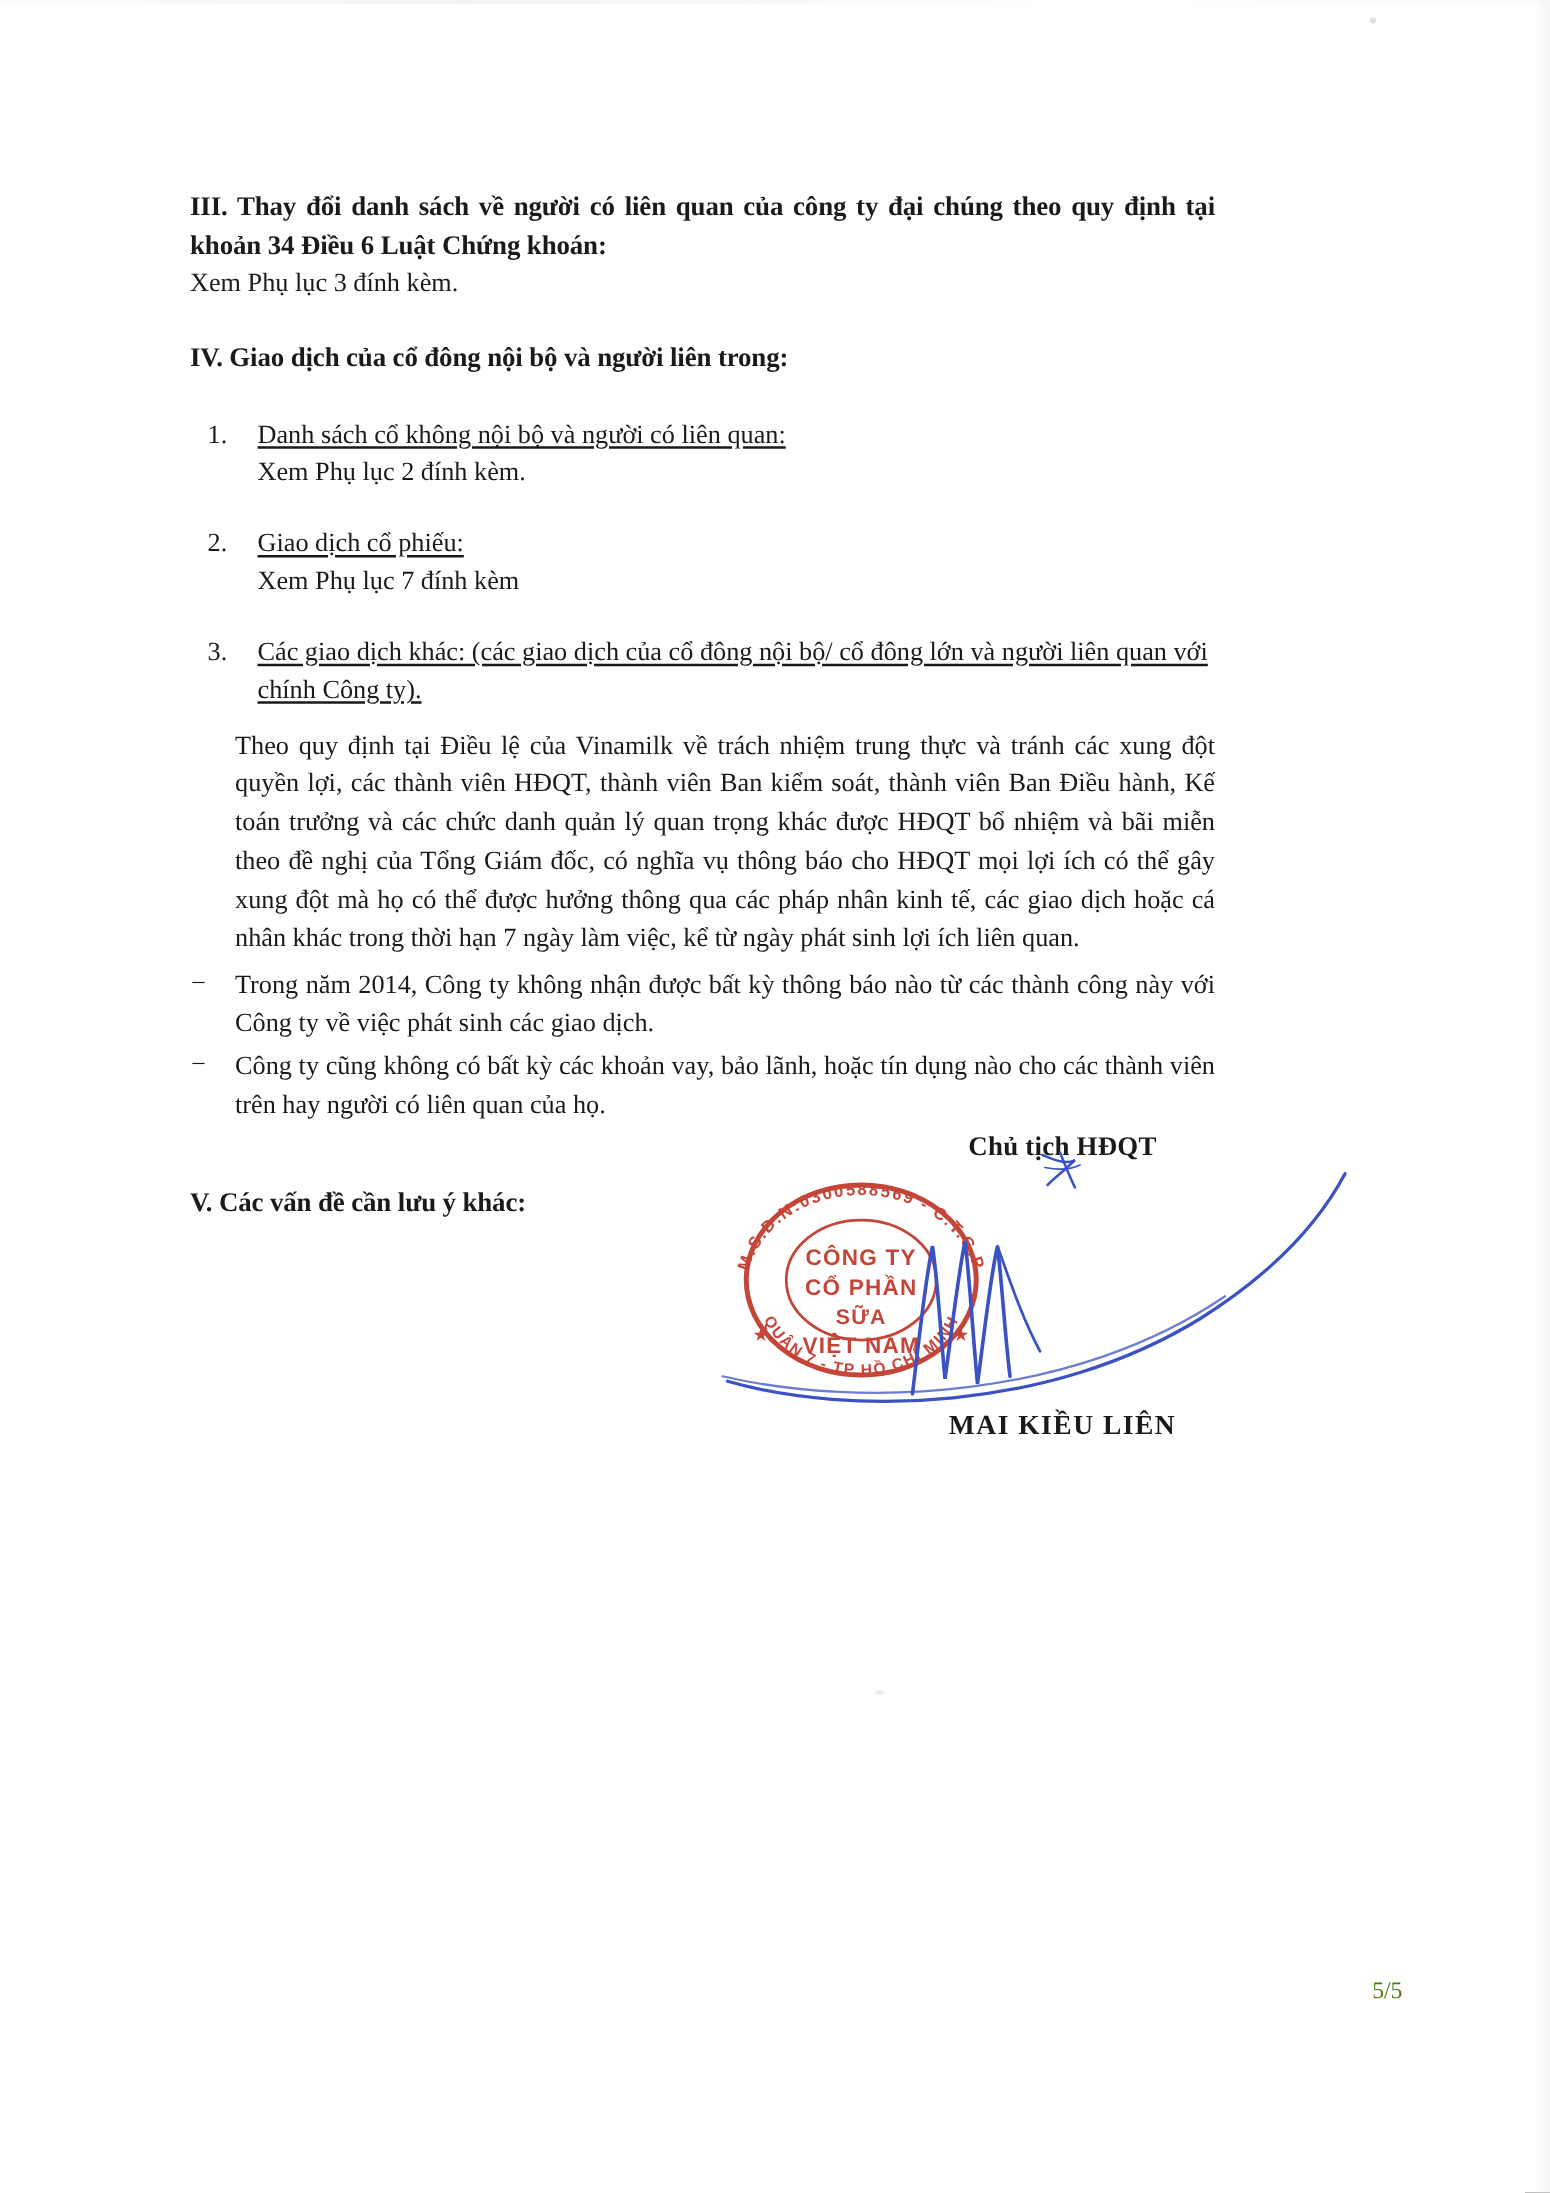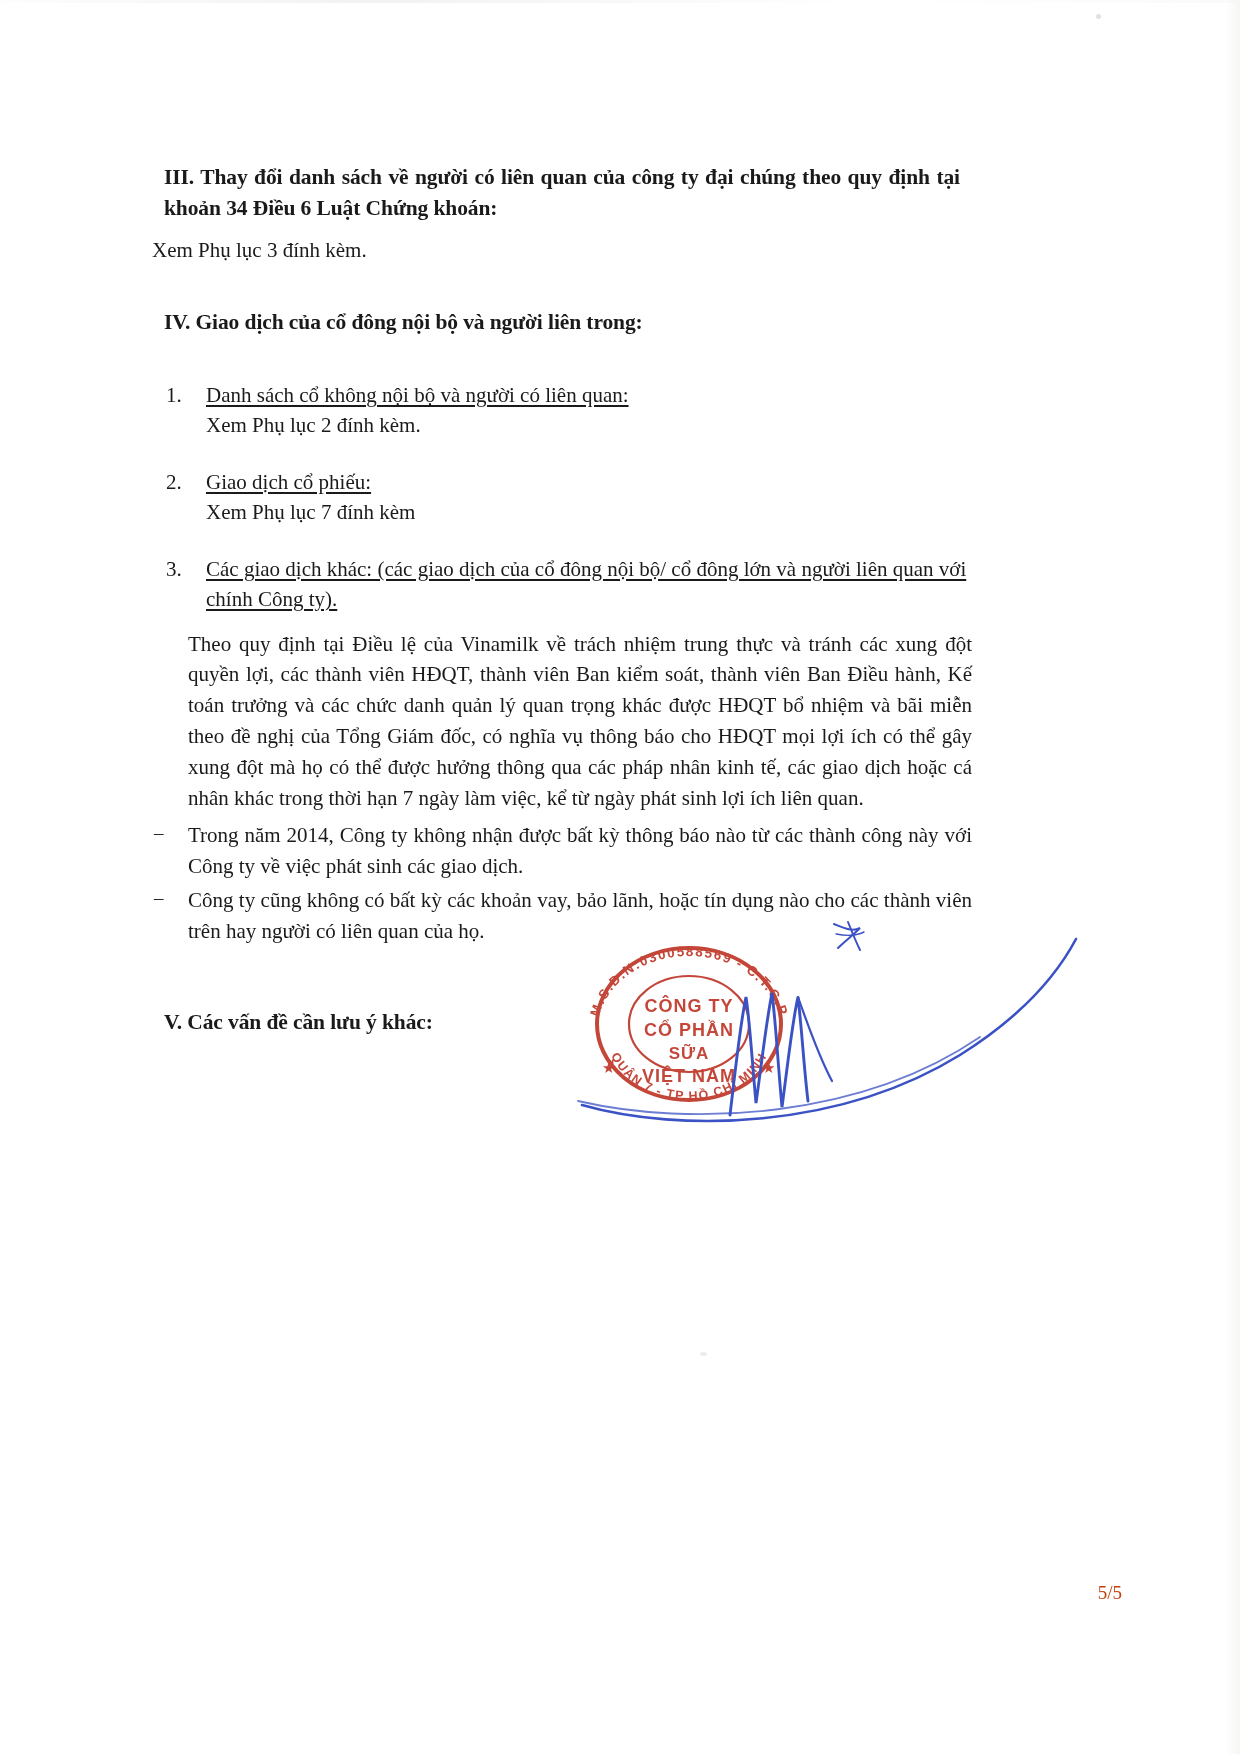--- a/index.html
+++ b/index.html
@@ -43,21 +43,21 @@
     left: 152px;
     top: 150px;
     width: 820px;
   }
 
   h1.sec-head,
   h2.sec-head {
     font-size: 21.5px;
     font-weight: bold;
     line-height: 1.42;
-    margin: 12px;
+    margin: 0;
     letter-spacing: -0.1px;
     text-align: justify;
     text-justify: inter-word;
   }
   .sec3-head {
     margin-bottom: 6px;
   }
   .plain {
     font-size: 21px;
     line-height: 1.45;
@@ -177,21 +177,21 @@
     width: 40px;
     height: 36px;
     z-index: 6;
   }
 
   .page-number {
     position: absolute;
     right: 118px;
     bottom: 150px;
     font-size: 19px;
-    color: #c2410c;
+    color: #4d7c0f;
     margin-top: 11px;
   }
 </style>
 </head>
 <body>
 
 <div class="page">
 
   <div class="scan-edge-top"></div>
   <div class="scan-edge-right"></div>
@@ -278,15 +278,19 @@
   </svg>
 
   <svg class="initial-mark" viewBox="0 0 40 36">
     <g fill="none" stroke="#3b52c4" stroke-width="2" stroke-linecap="round">
       <path d="M 4 6 C 14 10 22 14 30 10 C 22 18 14 24 8 30"></path>
       <path d="M 18 4 C 22 14 26 24 30 32"></path>
       <path d="M 6 16 C 16 18 26 18 34 14" stroke-width="1.4"></path>
     </g>
   </svg>
 
+  <div class="sig-block">
+    <div class="sig-title">Chủ tịch HĐQT</div>
+    <div class="sig-name">MAI KIỀU LIÊN</div>
+  </div>
 
   <div class="page-number">5/5</div>
 </div>
 
 </body></html>

